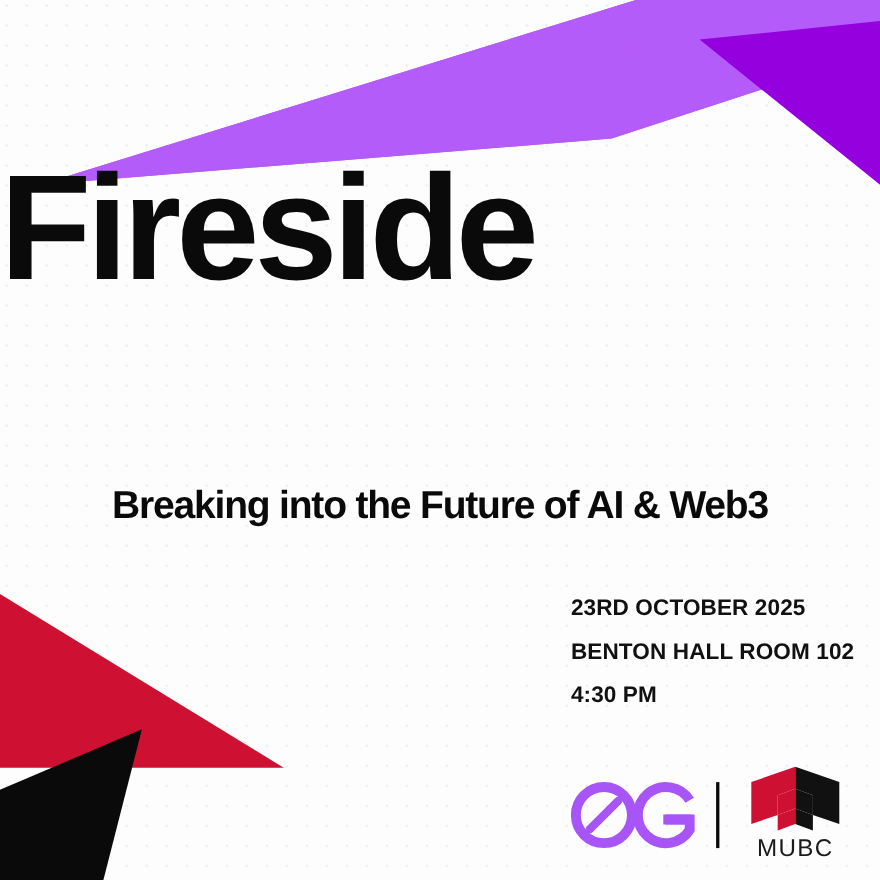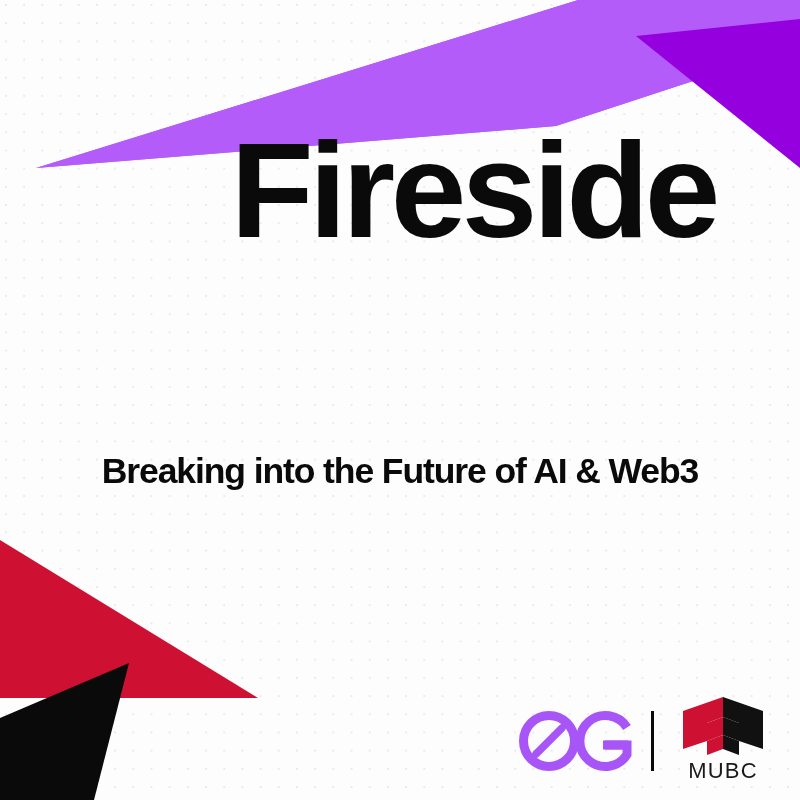--- a/index.html
+++ b/index.html
@@ -44,42 +44,42 @@
   }
   #tri-black {
     left: 0; top: 0;
     width: 800px; height: 800px;
   }
 
   
   #headline {
     position: absolute;
     left: 0;
-    top: 124px;
+    top: 141px;
     width: 716px;
-    text-align: right;
+    text-align: left;
     z-index: 5;
   }
   .title-line {
     display: block;
     color: #0a0a0a;
     font-family: "Liberation Sans", sans-serif;
     font-weight: 700;
     font-size: 136px;
     line-height: 0.98;
     letter-spacing: -4.5px;
   }
   #title-line-2 {
     margin-top: 4px;
   }
 
   #subtitle {
     position: absolute;
     left: 0;
-    top: 452px;
+    top: 440px;
     width: 800px;
     text-align: center;
     color: #0a0a0a;
     font-family: "Liberation Sans", sans-serif;
     font-weight: 700;
     font-size: 35.5px;
     letter-spacing: -1.1px;
     line-height: 1.1;
     z-index: 5;
   }
@@ -174,20 +174,25 @@
   <svg class="shape" id="tri-black" viewBox="0 0 800 800" xmlns="http://www.w3.org/2000/svg">
     <polygon points="129,663 0,718 0,800 94,800" fill="#0a0a0a"></polygon>
   </svg>
 
   <div id="headline">
     <span class="title-line" id="title-line-1">Fireside</span>
   </div>
 
   <div id="subtitle">Breaking into the Future of AI &amp; Web3</div>
 
+  <div id="details">
+    <span class="detail-line">23RD OCTOBER 2025</span>
+    <span class="detail-line">BENTON HALL ROOM 102</span>
+    <span class="detail-line">4:30 PM</span>
+  </div>
 
   <div id="logo-strip">
 
     <svg id="logo-0g" viewBox="0 0 116 64" xmlns="http://www.w3.org/2000/svg">
 
       <circle cx="30" cy="32" r="25.5" fill="none" stroke="#a855f7" stroke-width="9"></circle>
 
       <line x1="17" y1="45" x2="43" y2="19" stroke="#a855f7" stroke-width="7.5" stroke-linecap="round"></line>
 
       <path d="M 108 18.5 A 25.5 25.5 0 1 0 108 45.5 L 108 36 L 86 36" fill="none" stroke="#a855f7" stroke-width="9" stroke-linecap="butt"></path>

